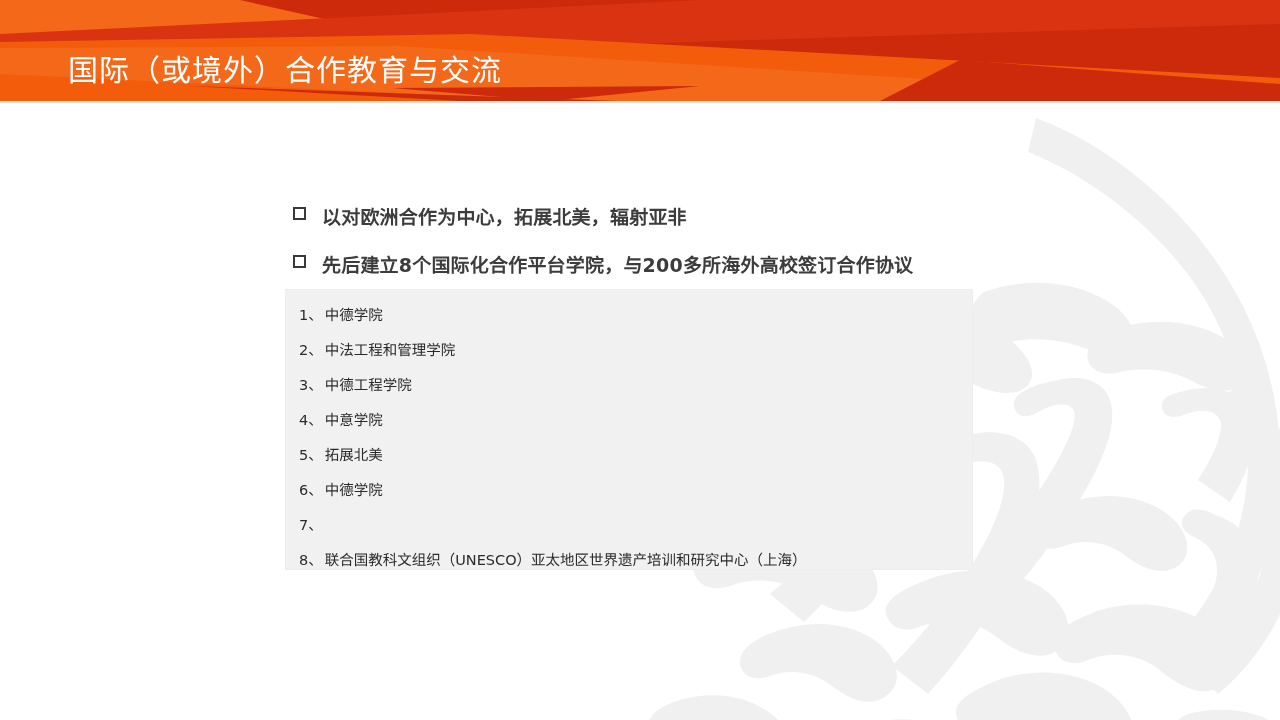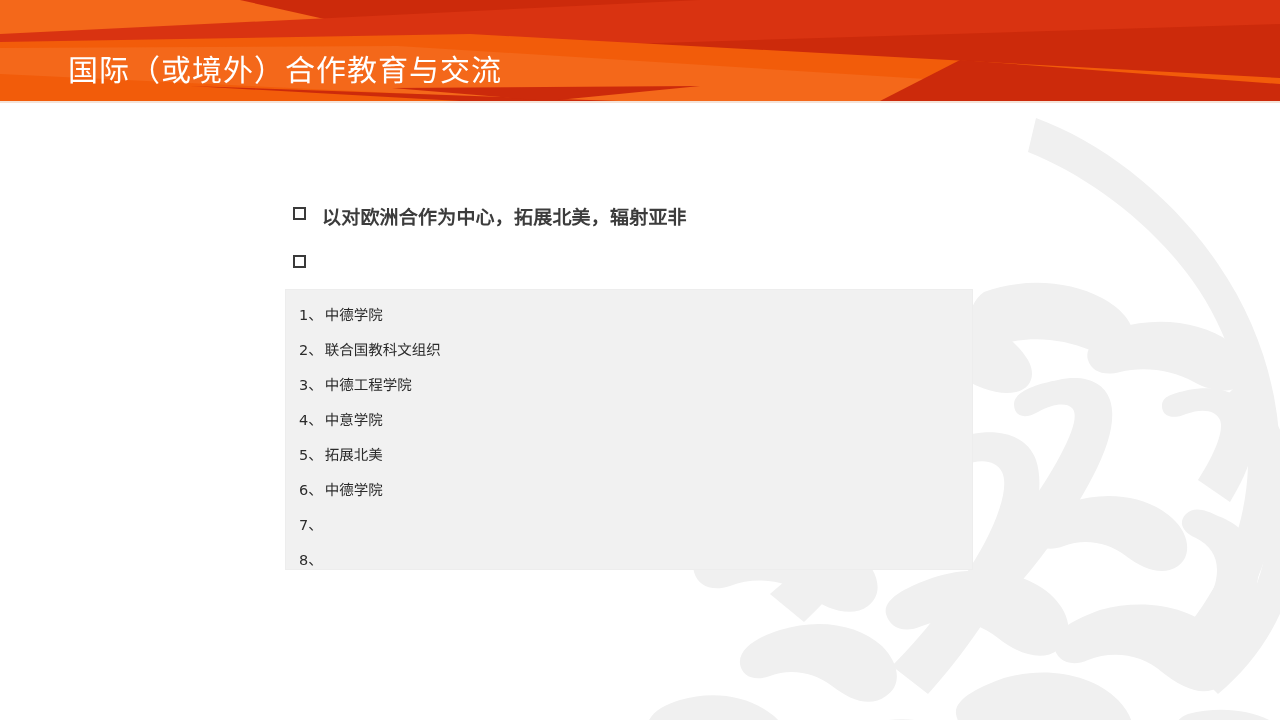--- a/index.html
+++ b/index.html
@@ -199,32 +199,33 @@
 
   <h1 class="slide-title">国际（或境外）合作教育与交流</h1>
 
   <div class="bullets">
     <div class="bullet-row">
       <span class="bullet-marker"></span>
       <span class="bullet-text">以对欧洲合作为中心，拓展北美，辐射亚非</span>
     </div>
     <div class="bullet-row">
       <span class="bullet-marker"></span>
+      <span class="bullet-text">先后建立8个国际化合作平台学院，与200多所海外高校签订合作协议</span>
     </div>
   </div>
 
   <div class="list-panel">
     <div class="list-inner">
       <div class="list-item">
         <span class="list-index">1、</span>
         <span class="list-label">中德学院</span>
       </div>
       <div class="list-item">
         <span class="list-index">2、</span>
-        <span class="list-label">联合国教科文组织</span>
+        <span class="list-label">中法工程和管理学院</span>
       </div>
       <div class="list-item">
         <span class="list-index">3、</span>
         <span class="list-label">中德工程学院</span>
       </div>
       <div class="list-item">
         <span class="list-index">4、</span>
         <span class="list-label">中意学院</span>
       </div>
       <div class="list-item">
@@ -233,17 +234,18 @@
       </div>
       <div class="list-item">
         <span class="list-index">6、</span>
         <span class="list-label">中德学院</span>
       </div>
       <div class="list-item">
         <span class="list-index">7、</span>
       </div>
       <div class="list-item">
         <span class="list-index">8、</span>
+        <span class="list-label">联合国教科文组织（UNESCO）亚太地区世界遗产培训和研究中心（上海）</span>
       </div>
     </div>
   </div>
 
 </div>
 
 </body></html>

